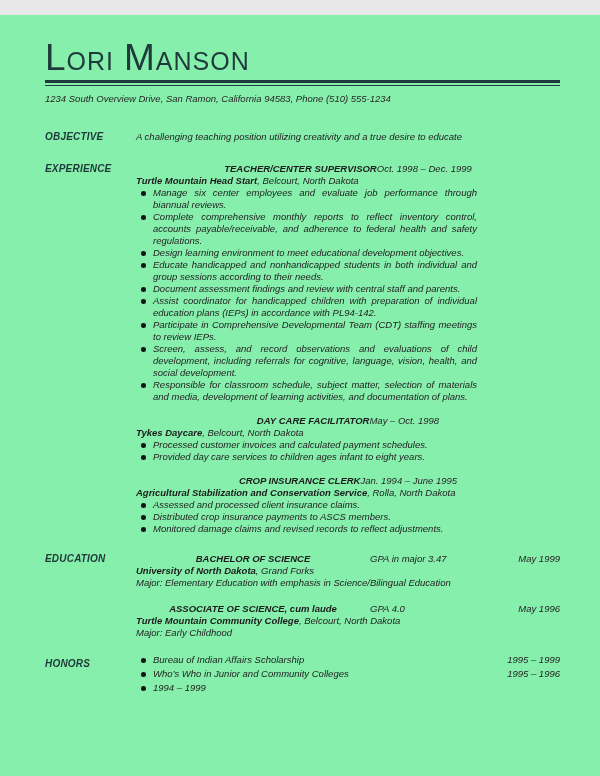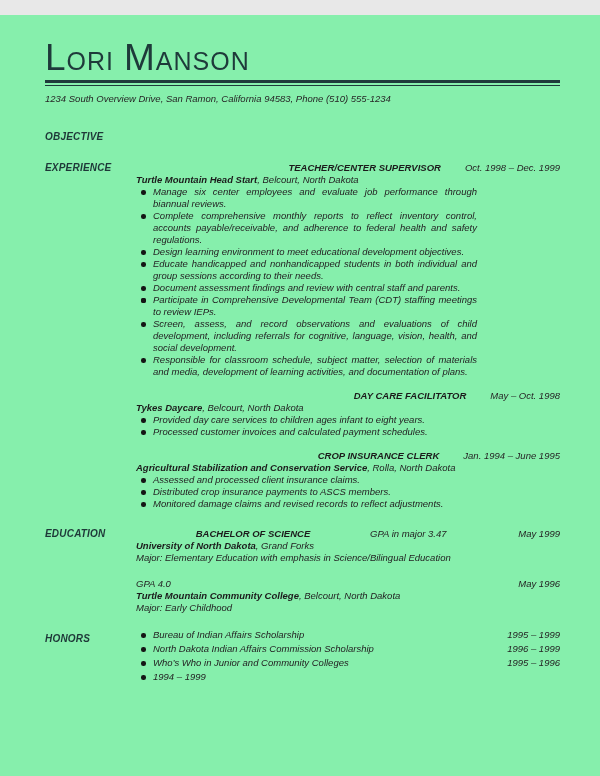--- a/index.html
+++ b/index.html
@@ -43,21 +43,21 @@
   }
   .content { flex:1; font-size:9.5px; line-height:12px; }
 
   .objective  { margin-top:26px; }
   .experience { margin-top:20px; }
   .education  { margin-top:18px; }
   .honors     { margin-top:14px; }
 
   
   .job + .job { margin-top:12px; }
-  .job-head { display:flex; justify-content:flex-end;gap:24px; }
+  .job-head { display:flex; justify-content:center; }
   .job-title { font-weight:bold; color:#1b1b1b; }
   .job-dates { color:#262626; }
   .org-name  { font-weight:bold; color:#1b1b1b; }
   .bullets { list-style:none; margin:0; padding:0; }
   .bullets li { display:flex; }
   .dot { flex:0 0 17px; position:relative; }
   .dot::before {
     content:""; position:absolute; left:5px; top:4px;
     width:4.5px; height:4.5px; border-radius:50%;
     background:#151515;
@@ -89,20 +89,21 @@
     <h1 class="name"><span class="cap">L</span><span class="sc">ORI</span><span class="cap last">M</span><span class="sc">ANSON</span></h1>
     <div class="rule">
       <div class="rule-top"></div>
       <div class="rule-bottom"></div>
     </div>
     <div class="address">1234 South Overview Drive, San Ramon, California 94583, Phone (510) 555-1234</div>
   </header>
 
   <section class="row objective">
     <div class="label">OBJECTIVE</div>
+    <div class="content">A challenging teaching position utilizing creativity and a true desire to educate</div>
   </section>
 
   <section class="row experience">
     <div class="label">EXPERIENCE</div>
     <div class="content">
 
       <div class="job">
         <div class="job-head">
           <span class="job-title">TEACHER/CENTER SUPERVISOR</span>
           <span class="job-dates">Oct. 1998 – Dec. 1999</span>
@@ -124,20 +125,21 @@
           <li>
               <span class="dot"></span>
               <span class="btxt">Educate handicapped and nonhandicapped students in both individual and group sessions according to their needs.</span>
             </li>
           <li>
               <span class="dot"></span>
               <span class="btxt">Document assessment findings and review with central staff and parents.</span>
             </li>
           <li>
               <span class="dot"></span>
+              <span class="btxt">Assist coordinator for handicapped children with preparation of individual education plans (IEPs) in accordance with PL94-142.</span>
             </li>
           <li>
               <span class="dot"></span>
               <span class="btxt">Participate in Comprehensive Developmental Team (CDT) staffing meetings to review IEPs.</span>
             </li>
           <li>
               <span class="dot"></span>
               <span class="btxt">Screen, assess, and record observations and evaluations of child development, including referrals for cognitive, language, vision, health, and social development.</span>
             </li>
           <li>
@@ -149,25 +151,25 @@
 
       <div class="job">
         <div class="job-head">
           <span class="job-title">DAY CARE FACILITATOR</span>
           <span class="job-dates">May – Oct. 1998</span>
         </div>
         <div class="job-org"><span class="org-name">Tykes Daycare</span><span class="org-loc">, Belcourt, North Dakota</span></div>
         <ul class="bullets">
           <li>
               <span class="dot"></span>
+              <span class="btxt">Processed customer invoices and calculated payment schedules.</span>
+            </li>
+          <li>
+              <span class="dot"></span>
               <span class="btxt">Provided day care services to children ages infant to eight years.</span>
-            </li>
-          <li>
-              <span class="dot"></span>
-              <span class="btxt">Processed customer invoices and calculated payment schedules.</span>
             </li>
         </ul>
       </div>
 
       <div class="job">
         <div class="job-head">
           <span class="job-title">CROP INSURANCE CLERK</span>
           <span class="job-dates">Jan. 1994 – June 1995</span>
         </div>
         <div class="job-org"><span class="org-name">Agricultural Stabilization and Conservation Service</span><span class="org-loc">, Rolla, North Dakota</span></div>
@@ -199,20 +201,21 @@
           <span class="deg-title">BACHELOR OF SCIENCE</span>
           <span class="deg-gpa">GPA in major 3.47</span>
           <span class="deg-date">May 1999</span>
         </div>
         <div class="deg-org"><span class="org-name">University of North Dakota</span><span class="org-loc">, Grand Forks</span></div>
         <div class="deg-major">Major: Elementary Education with emphasis in Science/Bilingual Education</div>
       </div>
 
       <div class="deg">
         <div class="deg-head">
+          <span class="deg-title">ASSOCIATE OF SCIENCE, cum laude</span>
           <span class="deg-gpa">GPA 4.0</span>
           <span class="deg-date">May 1996</span>
         </div>
         <div class="deg-org"><span class="org-name">Turtle Mountain Community College</span><span class="org-loc">, Belcourt, North Dakota</span></div>
         <div class="deg-major">Major: Early Childhood</div>
       </div>
 
     </div>
   </section>
 
@@ -220,25 +223,20 @@
     <div class="label">HONORS</div>
     <div class="content">
       <ul class="honor-list">
         <li>
             <span class="dot"></span>
             <span class="htxt">Bureau of Indian Affairs Scholarship</span>
             <span class="hdates">1995 – 1999</span>
           </li>
         <li>
             <span class="dot"></span>
-            <span class="htxt">North Dakota Indian Affairs Commission Scholarship</span>
-            <span class="hdates">1996 – 1999</span>
-          </li>
-        <li>
-            <span class="dot"></span>
             <span class="htxt">Who’s Who in Junior and Community Colleges</span>
             <span class="hdates">1995 – 1996</span>
           </li>
         <li>
             <span class="dot"></span>
             <span class="hdates">1994 – 1999</span>
           </li>
       </ul>
     </div>
   </section>

